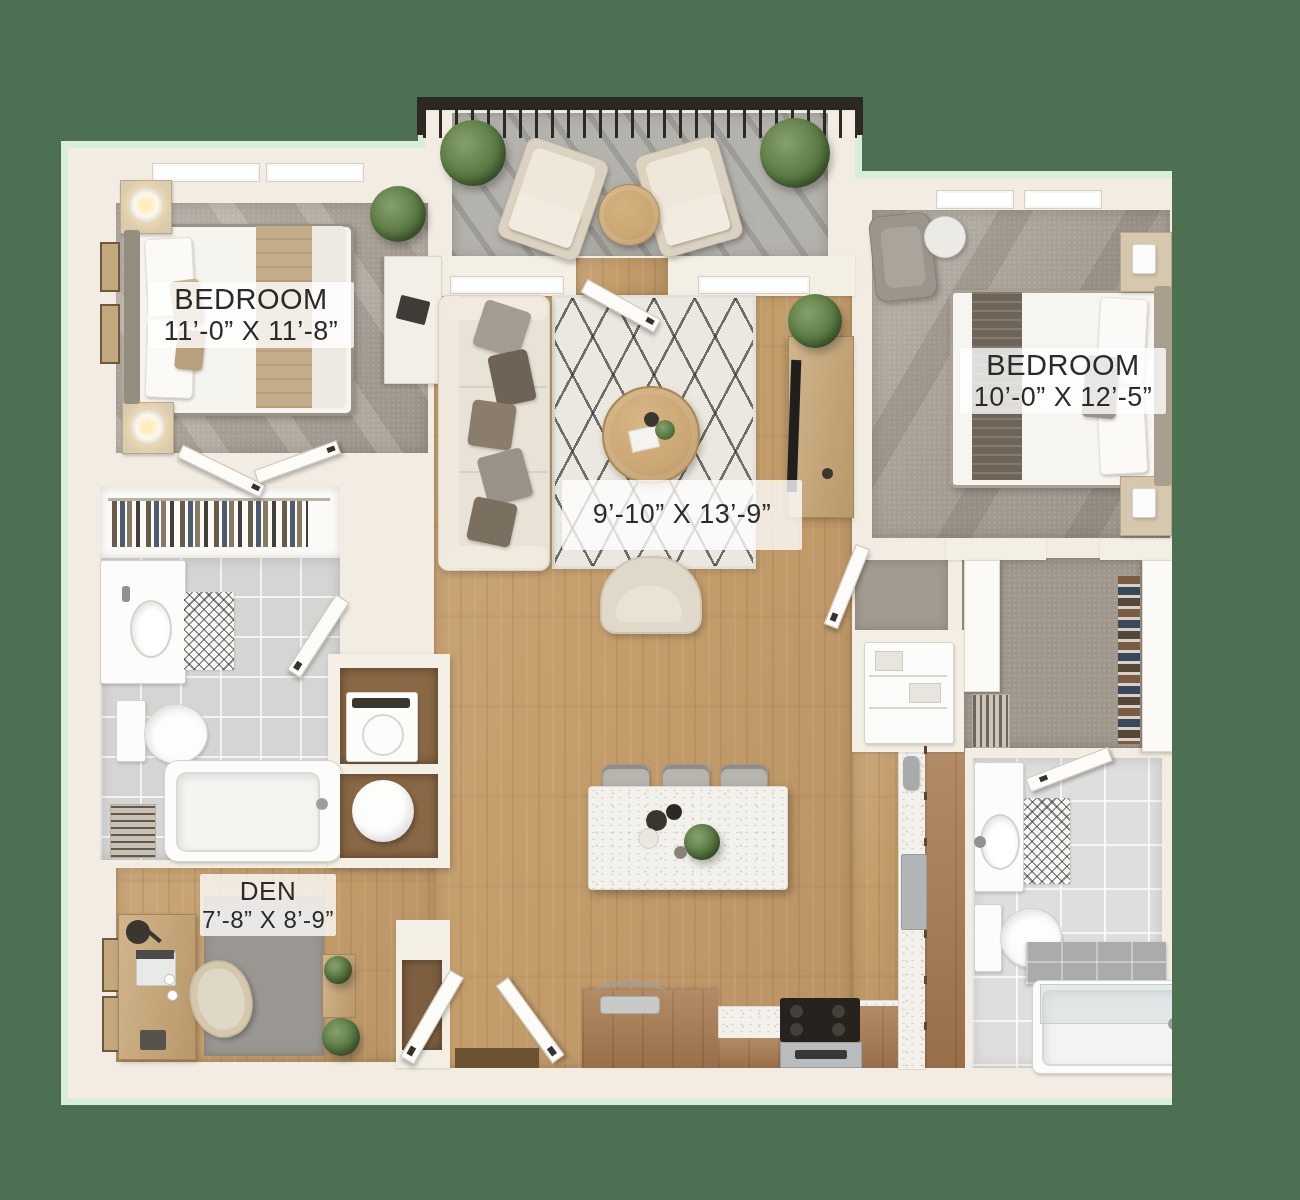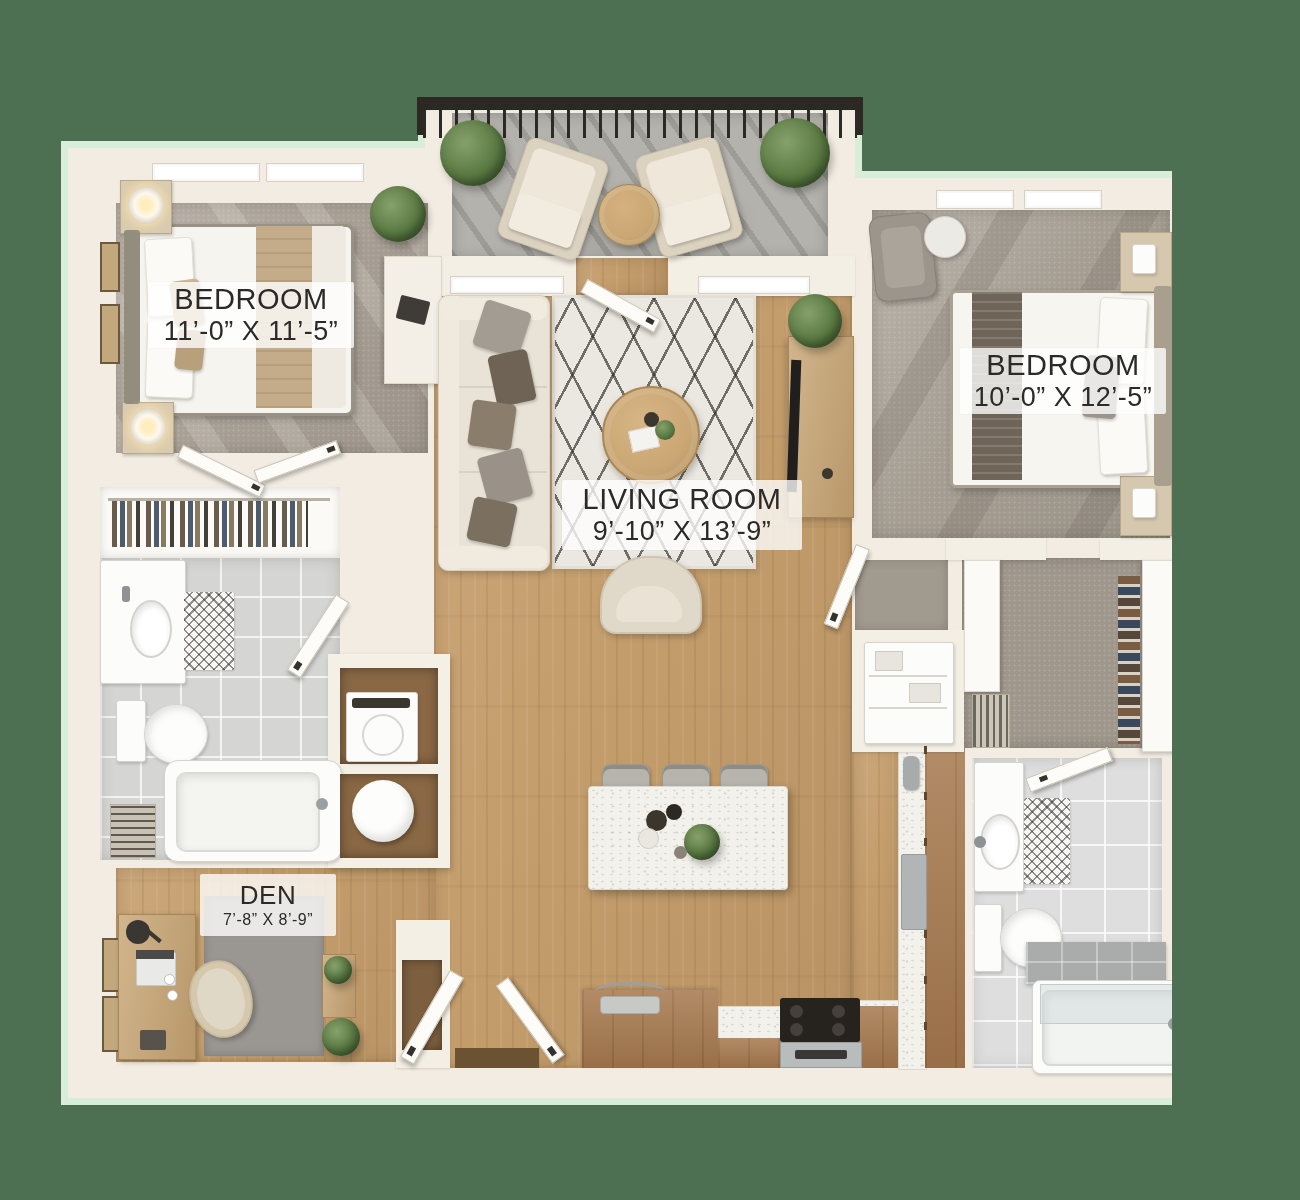--- a/index.html
+++ b/index.html
@@ -57,21 +57,21 @@
   .grilleV{background-color:#ccc5b8;background-image:repeating-linear-gradient(90deg,#6b675f 0 2.5px,transparent 2.5px 6.5px);border:1px solid #b5ad9d;}
   .clothes{background-image:repeating-linear-gradient(90deg,#574a38 0 5px,transparent 5px 8px,#3a4a60 8px 13px,transparent 13px 15px,#7b6c52 15px 20px,transparent 20px 24px,#2e2a24 24px 28px,transparent 28px 34px);}
   .shoes{background-image:repeating-linear-gradient(180deg,#7a5c43 0 8px,#d8d2c6 8px 11px,#39485c 11px 19px,#d8d2c6 19px 22px,#55483a 22px 30px,#d8d2c6 30px 33px);}
   .posts{background:repeating-linear-gradient(90deg,#2d2a26 0 3px,transparent 3px 16px);}
   .stool{background:#b7b4ae;border:1px solid #9d9a93;border-radius:8px;box-shadow:inset 0 4px 0 #8f8c85,1px 2px 3px rgba(0,0,0,.22);}
   .lamp{border-radius:50%;background:radial-gradient(circle,#ffedbb 18%,#fdf8ef 45%,#dfd7c4 70%,#c9bfa9 100%);box-shadow:0 0 10px 2px rgba(255,230,170,.8);}
   .lbl{background:rgba(255,255,255,.78);border-radius:2px;display:flex;flex-direction:column;align-items:center;justify-content:center;color:#2b2a28;z-index:40;line-height:1.18;letter-spacing:.5px;box-shadow:0 0 2px rgba(0,0,0,.06);}
   .lbl .nm{font-size:29px;}
   .lbl .dm{font-size:27px;}
   .lbl.small .nm{font-size:26px;}
-  .lbl.small .dm{font-size:16px;}
+  .lbl.small .dm{font-size:24px;}
 </style>
 </head>
 <body>
 
 <div id="stage">
 
   <div class="a halo" style="left:61px;top:141px;width:401px;height:964px;"></div>
   <div class="a halo" style="left:418px;top:104px;width:444px;height:1001px;"></div>
   <div class="a halo" style="left:845px;top:171px;width:380px;height:934px;"></div>
 
@@ -300,28 +300,27 @@
   <div class="a wfix" style="left:974px;top:904px;width:26px;height:66px;z-index:10;"></div>
   <div class="a" style="left:1000px;top:908px;width:60px;height:58px;background:#fdfdfb;border:1px solid #d4d2cc;border-radius:50%;box-shadow:inset 3px 3px 8px rgba(0,0,0,.12),1px 2px 3px rgba(0,0,0,.15);z-index:10;"></div>
   <div class="a tiledark" style="left:1026px;top:942px;width:140px;height:42px;box-shadow:0 2px 4px rgba(0,0,0,.25);z-index:10;"></div>
   <div class="a wfix" style="left:1032px;top:980px;width:158px;height:92px;border-radius:8px;z-index:10;"></div>
   <div class="a" style="left:1042px;top:990px;width:138px;height:72px;background:#f2f4f2;border:2px solid #d6d9d6;border-radius:8px;box-shadow:inset 2px 3px 8px rgba(0,0,0,.10);z-index:11;"></div>
   <div class="a" style="left:1040px;top:984px;width:144px;height:38px;background:rgba(205,218,218,.5);border:1px solid #c2cccc;z-index:12;"></div>
   <div class="a" style="left:1168px;top:1018px;width:12px;height:12px;background:#9aa0a2;border-radius:50%;z-index:13;"></div>
 
   <div class="a lbl" style="left:148px;top:282px;width:206px;height:66px;">
     <span class="nm">BEDROOM</span>
-    <span class="dm">11’-0” X 11’-5”</span>
+    <span class="dm">11’-0” X 11’-8”</span>
   </div>
   <div class="a lbl" style="left:960px;top:348px;width:206px;height:66px;">
     <span class="nm">BEDROOM</span>
     <span class="dm">10’-0” X 12’-5”</span>
   </div>
   <div class="a lbl" style="left:562px;top:480px;width:240px;height:70px;">
-    <span class="nm">LIVING ROOM</span>
     <span class="dm">9’-10” X 13’-9”</span>
   </div>
   <div class="a lbl small" style="left:200px;top:874px;width:136px;height:62px;">
     <span class="nm">DEN</span>
     <span class="dm">7’-8” X 8’-9”</span>
   </div>
 
 </div>
 
 </body></html>

